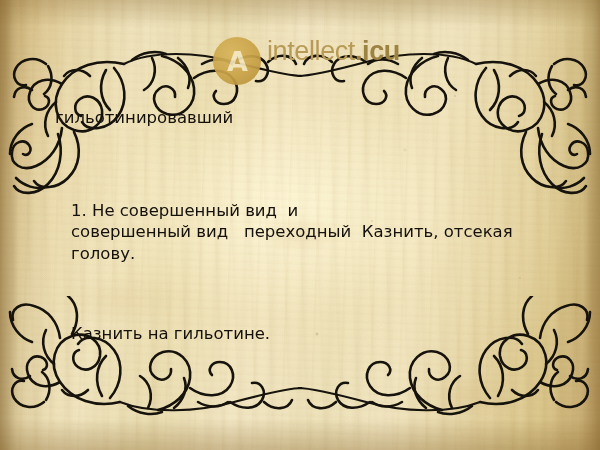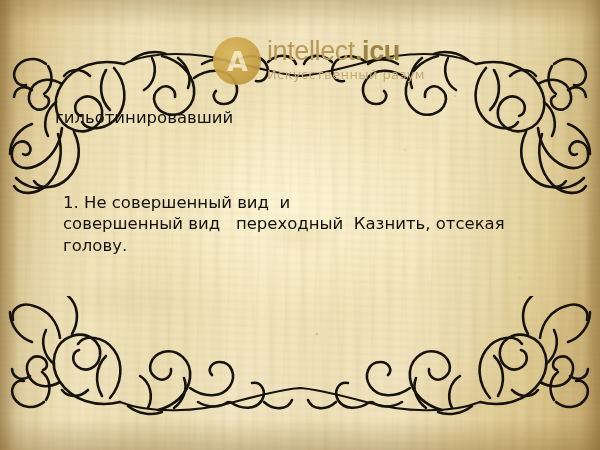--- a/index.html
+++ b/index.html
@@ -163,21 +163,21 @@
     position: absolute;
     left: 55px;
     top: 64px;
     width: 500px;
     color: #14100c;
     font-size: 16.5px;
     line-height: 21.5px;
     white-space: pre-wrap;
   }
   .headword { margin: 0 0 12px 0; }
-  .para { margin: 8px; }
+  .para { margin: 16px; }
   .para + .para { margin-top: 0; }
 </style>
 </head>
 <body>
 
 <div id="page">
 
   <div class="bg-base"></div>
   <div class="bg-streaks"></div>
   <div class="bg-grain"></div>
@@ -299,24 +299,24 @@
       </g>
     </svg>
   </div>
 
   <div class="watermark">
     <div class="wm-logo">
       <span class="wm-logo-mark">A</span>
     </div>
     <div class="wm-text">
       <div class="wm-title"><span>intellect</span><b>.icu</b></div>
-      <div class="wm-sub">Искусственный  разум</div>
     </div>
   </div>
 
   <div class="article">
     <div class="headword">гильотинировавший</div>
     <div class="para">1. Не совершенный вид  и
 совершенный вид   переходный  Казнить, отсекая голову.</div>
+    <div class="para">Казнить на гильотине.</div>
     
   </div>
 
 </div>
 
 </body></html>

